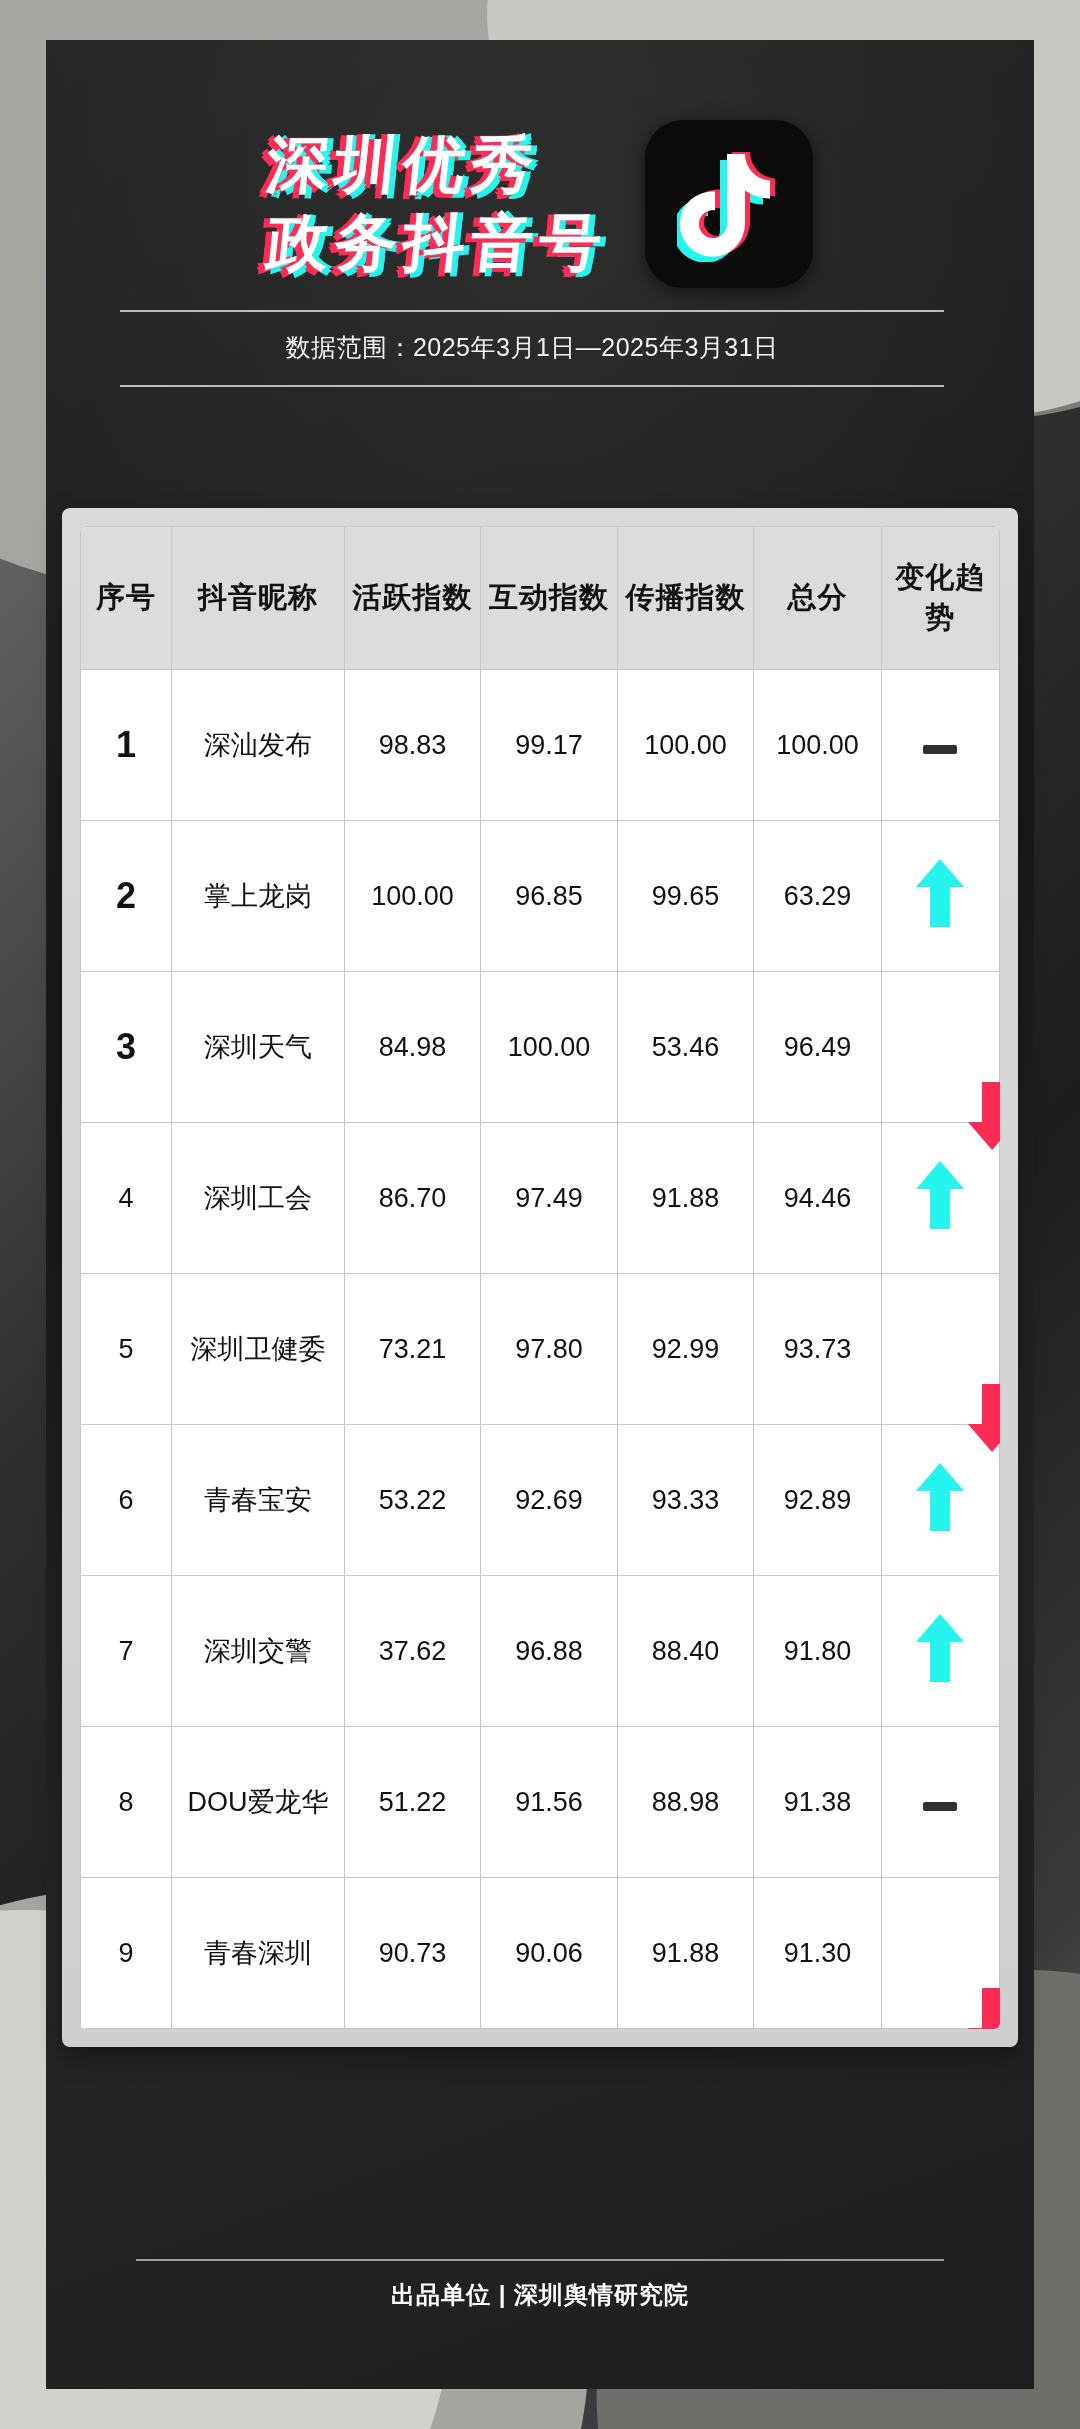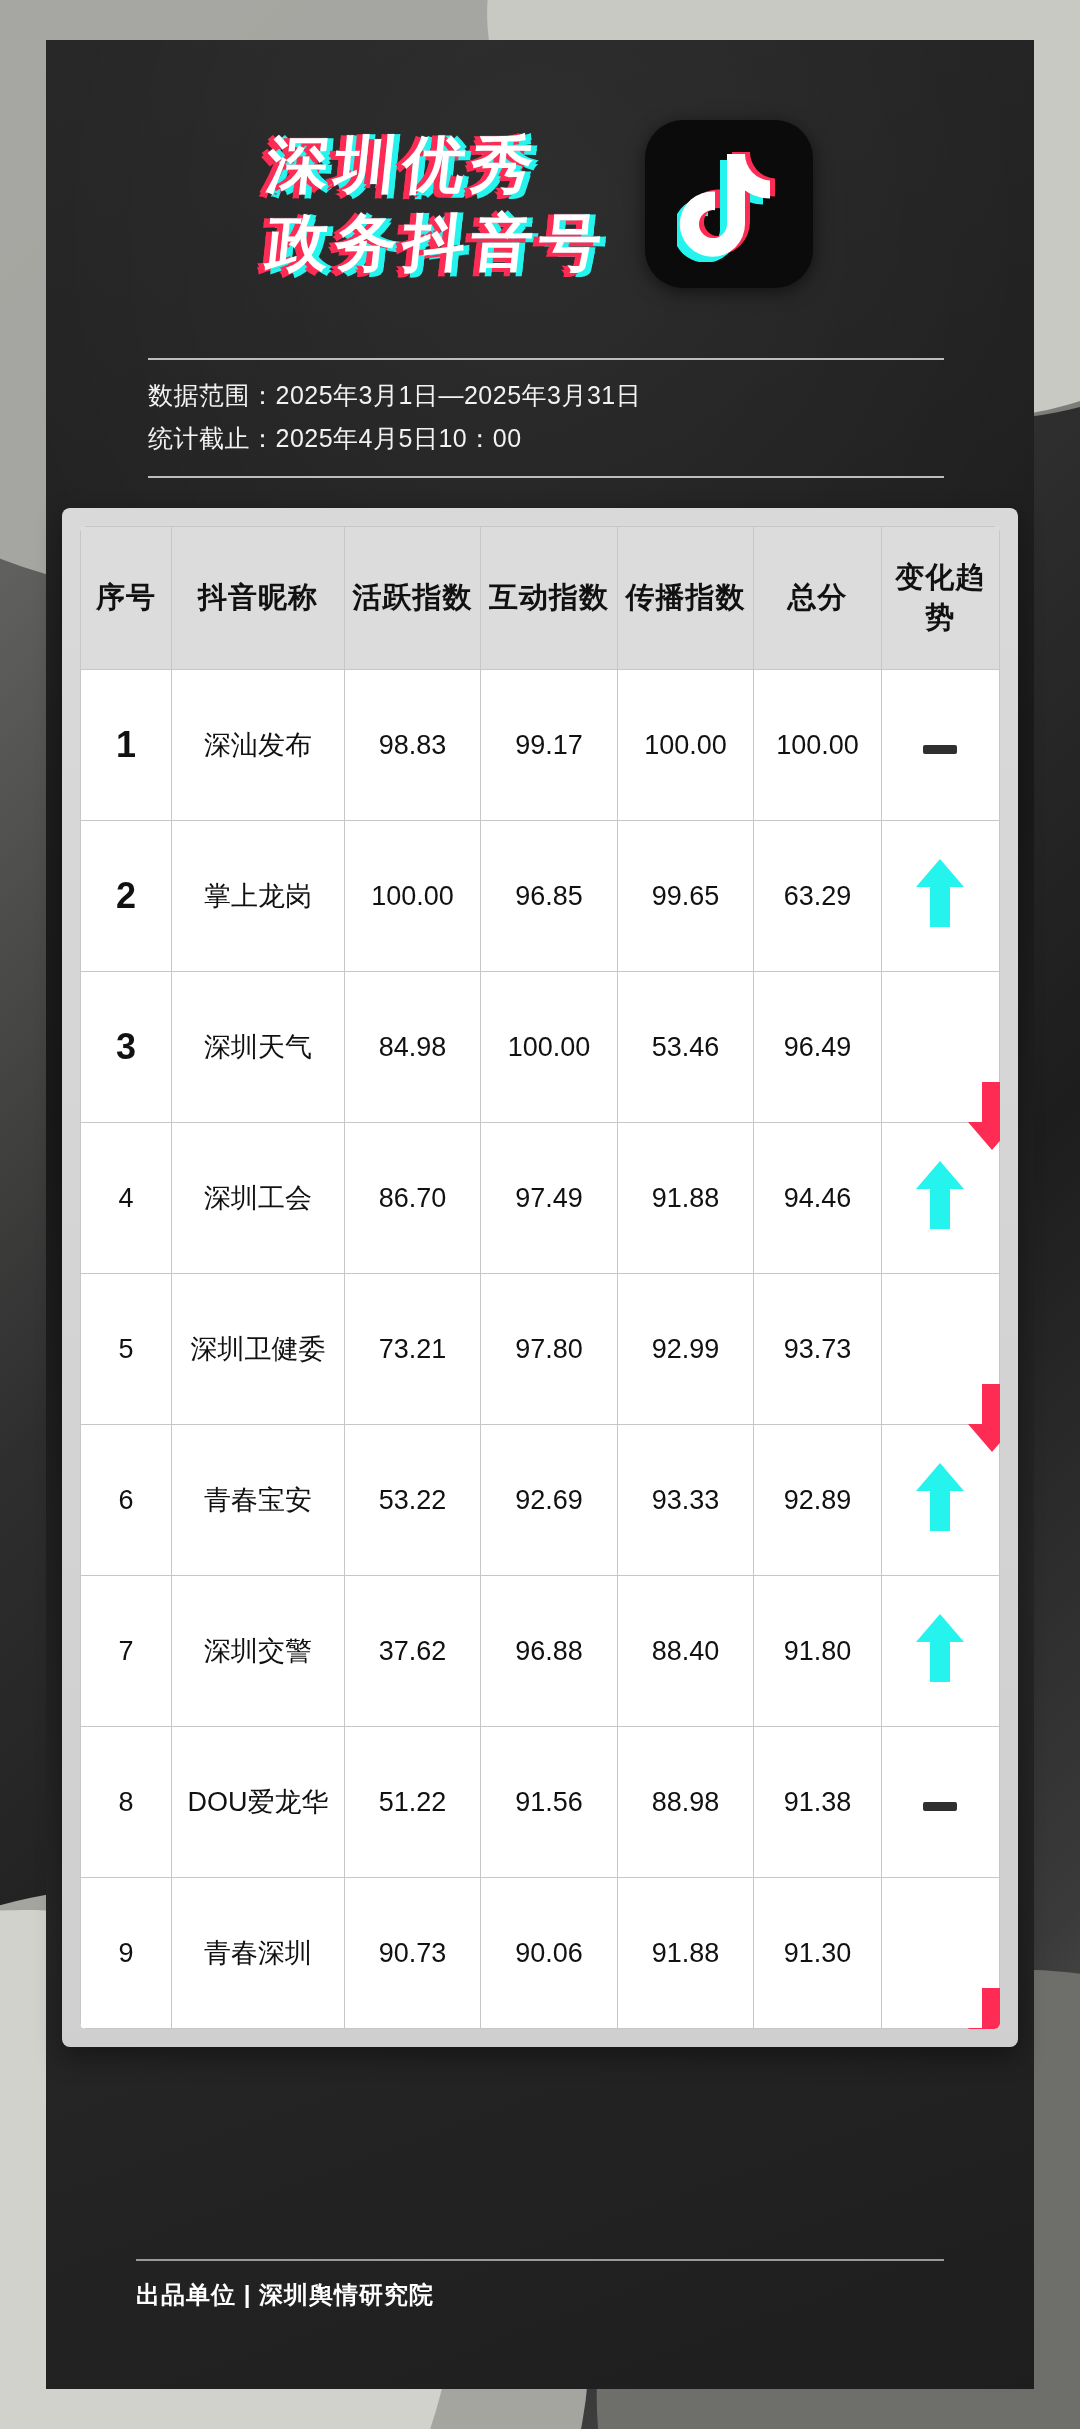--- a/index.html
+++ b/index.html
@@ -138,32 +138,31 @@
     height: 168px;
     border-radius: 38px;
     background: #0b0b0b;
     display: flex;
     align-items: center;
     justify-content: center;
     box-shadow: 0 4px 18px rgba(0,0,0,.55);
   }
   .meta {
     position: absolute;
-    left: 148px;
+    left: 120px;
     right: 136px;
     top: 310px;
-    text-align: left;
+    text-align: center;
     color: #f2f2f2;
     font-size: 25px;
     line-height: 1.72;
     border-top: 2px solid #bdbdbd;
     border-bottom: 2px solid #bdbdbd;
     padding: 14px 0 16px;
     letter-spacing: .5px;
-    margin-top: 48px;
   }
   .card {
     position: absolute;
     left: 62px;
     right: 62px;
     top: 508px;
     background: linear-gradient(180deg, #d9d9d9 0%, #cfcfcf 100%);
     border-radius: 8px;
     padding: 18px;
     box-shadow: 0 10px 26px rgba(0,0,0,.38);
@@ -218,21 +217,21 @@
     width: 34px;
     height: 9px;
     background: #2f2f2f;
     border-radius: 2px;
   }
   .footer {
     position: absolute;
     left: 136px;
     right: 136px;
     bottom: 118px;
-    text-align: left;
+    text-align: center;
     color: #ffffff;
     font-size: 24px;
     font-weight: bold;
     letter-spacing: 1px;
     border-top: 2px solid #9a9a9a;
     padding-top: 18px;
   }
 </style>
 </head>
 <body>
@@ -258,21 +257,20 @@
         <svg width="104" height="116" viewBox="0 0 104 116" aria-hidden="true">
           <path d="M68 8 h-18 v70 a14 14 0 1 1 -12 -13.8 v-18.6 a32.6 32.6 0 1 0 30 32.4 V44.6 a44 44 0 0 0 25 8 V34.5 a26.5 26.5 0 0 1 -25 -26.5 z" fill="#25f4ee" transform="translate(-7,6)"></path>
           <path d="M68 8 h-18 v70 a14 14 0 1 1 -12 -13.8 v-18.6 a32.6 32.6 0 1 0 30 32.4 V44.6 a44 44 0 0 0 25 8 V34.5 a26.5 26.5 0 0 1 -25 -26.5 z" fill="#fe2c55" transform="translate(5,-2)"></path>
           <path d="M68 8 h-18 v70 a14 14 0 1 1 -12 -13.8 v-18.6 a32.6 32.6 0 1 0 30 32.4 V44.6 a44 44 0 0 0 25 8 V34.5 a26.5 26.5 0 0 1 -25 -26.5 z" fill="#ffffff"></path>
         </svg>
       </div>
     </div>
 
     <div class="meta">
       <div>数据范围：2025年3月1日—2025年3月31日</div>
-      <div>统计截止：2025年4月5日10：00</div>
     </div>
 
     <div class="card">
       <table class="rank">
         <colgroup>
           <col class="col-no">
             <col class="col-nick">
             <col class="col-idx">
           <col class="col-idx">
             <col class="col-idx">

